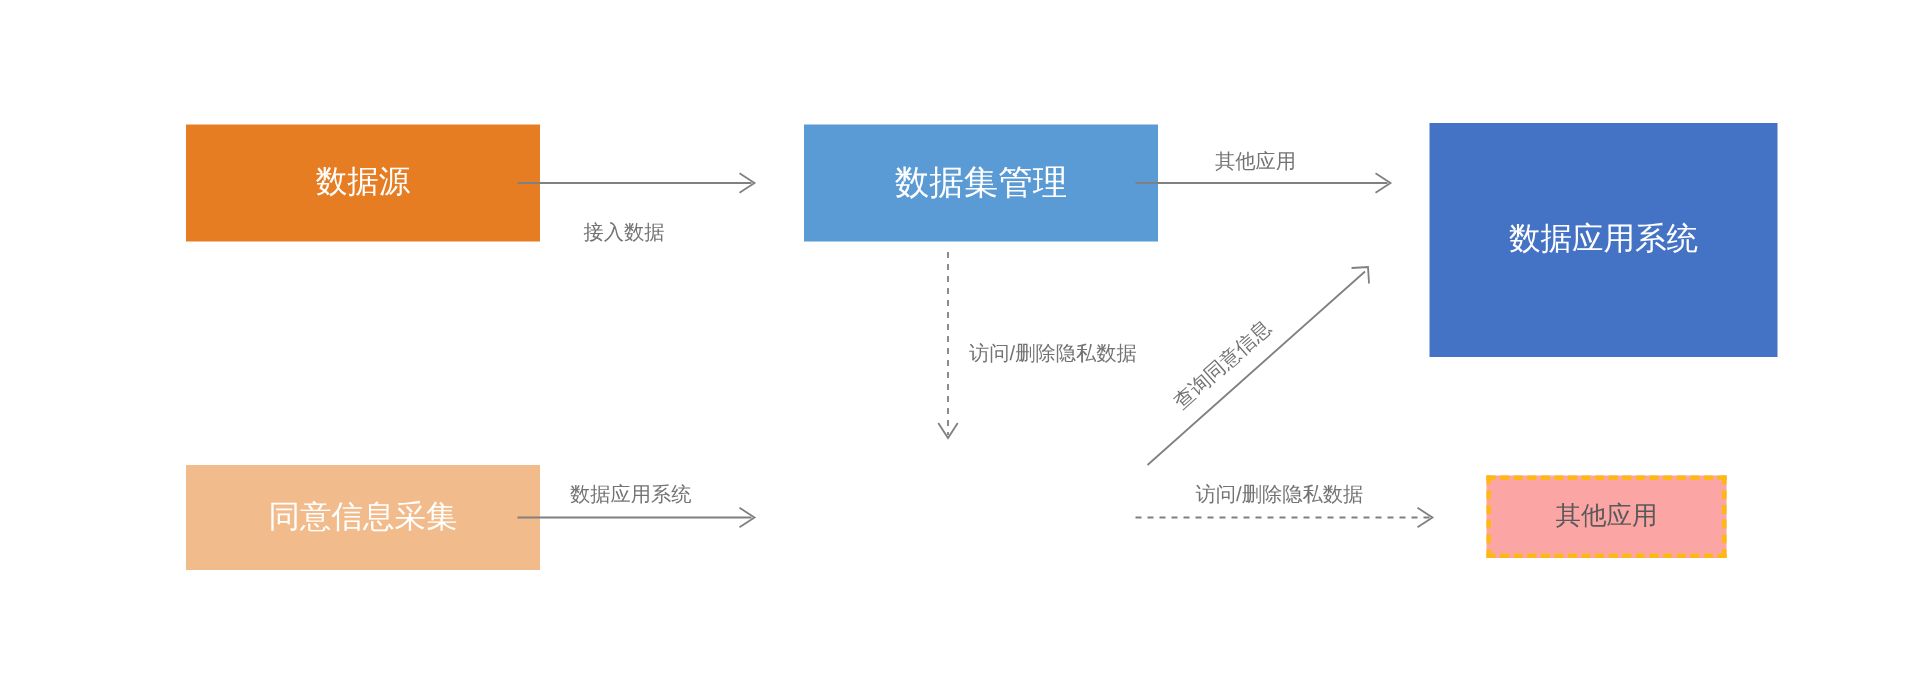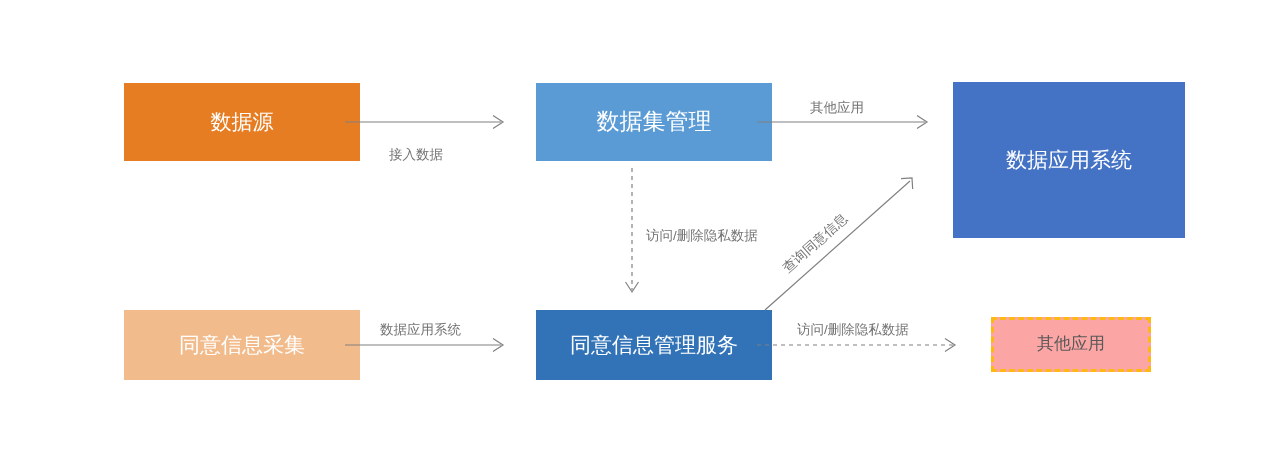--- a/index.html
+++ b/index.html
@@ -81,23 +81,20 @@
   </div>
 
   <div class="node" id="node-consent-collect">
     <span class="label">同意信息采集</span>
   </div>
 
   <div class="node" id="node-dataapp">
     <span class="label">数据应用系统</span>
   </div>
 
-  <div class="node" id="node-consent-service">
-    <span class="label">同意信息管理服务</span>
-  </div>
 
   <div class="node" id="node-other-app">
     <span class="label">其他应用</span>
   </div>
 
   <div class="edge" style="left:345px;top:112px;">
     <svg width="166" height="20" viewBox="0 0 166 20">
       <line x1="0" y1="10" x2="156" y2="10" stroke="#808080" stroke-width="1.2"></line>
       <polyline points="148,3.5 158,10 148,16.5" fill="none" stroke="#808080" stroke-width="1.2"></polyline>
     </svg>

